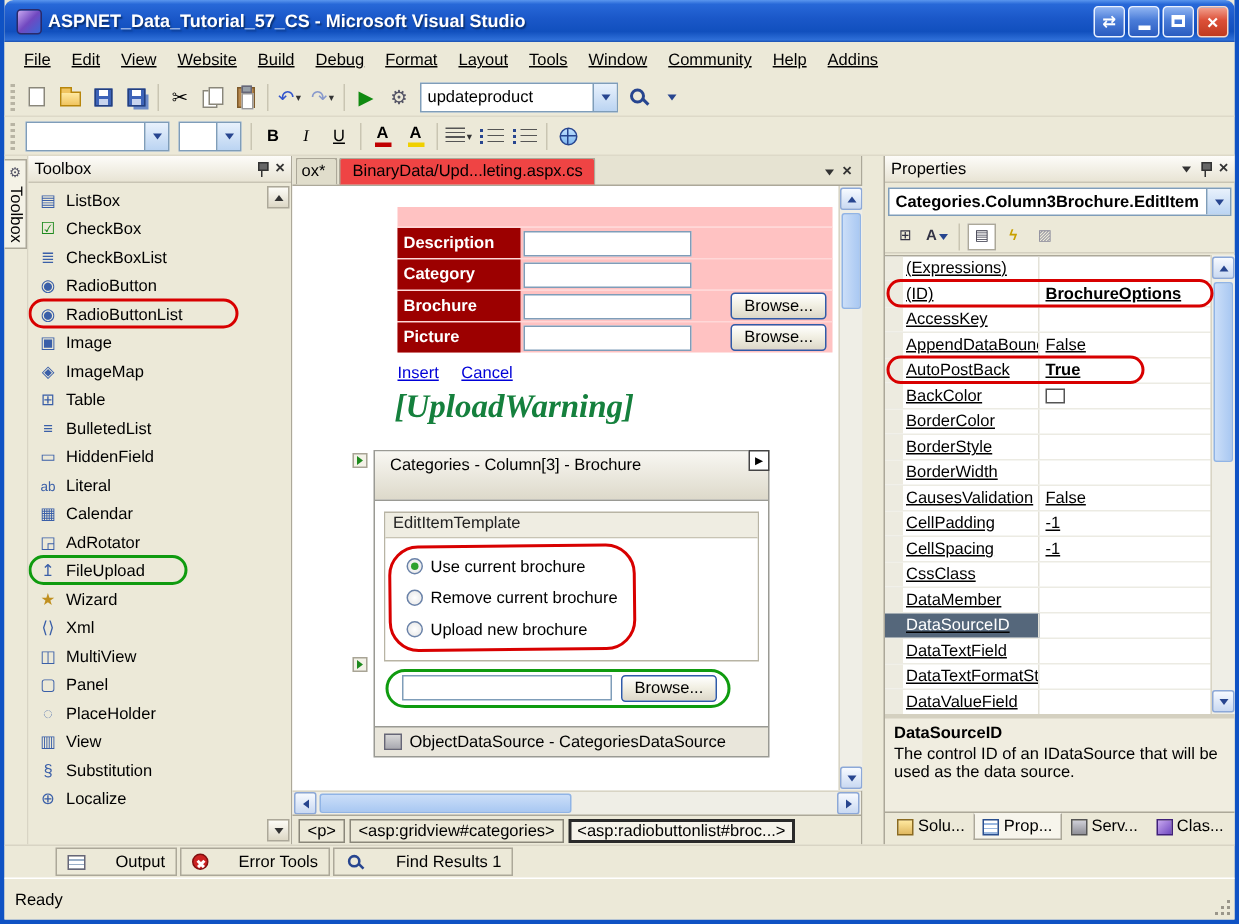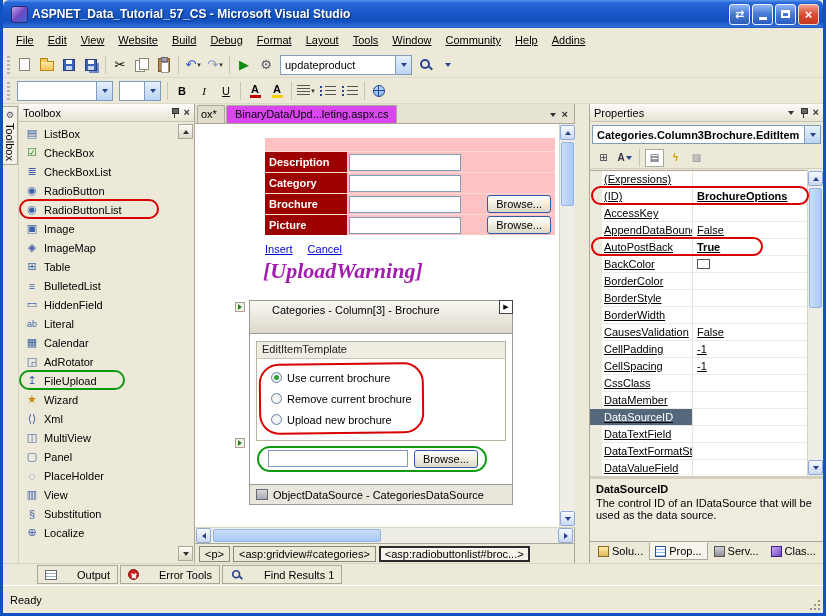--- a/index.html
+++ b/index.html
@@ -92,40 +92,40 @@
   .r-tb { left:0; top:-1px; width:140px; height:20px; }
   .r-tb.green { width:106px; }
   .r-id { left:1px; top:-2px; width:218px; height:19px; border-radius:10px; }
   .r-apb { left:1px; top:-2px; width:172px; height:19px; border-radius:10px; }
 
   
   #design { position:absolute; left:192px; top:0; width:380px; height:459px; background:#fff; border-right:1px solid #ACA899; }
   .doc-tabs { height:20px; background:#E6E3D2; border-bottom:1px solid #ACA899; display:flex; align-items:flex-end; padding-left:2px; }
   .dtab { height:18px; padding:2px 8px; border:1px solid #ACA899; border-bottom:none; background:#E0DDCB; margin-right:1px; border-radius:2px 2px 0 0; white-space:nowrap; overflow:hidden; }
   .dtab.partial { width:28px; padding:2px 3px; }
-  .dtab.active { background:#d946ef; }
+  .dtab.active { background:#ef4444; }
   .dt-btns { margin-left:auto; display:flex; align-items:center; gap:6px; padding:0 6px 3px 0; }
   #canvas { position:absolute; top:20px; left:0; width:380px; height:403px; background:#fff; overflow:hidden; }
 
   
   .dtable { position:absolute; left:70px; top:14px; width:290px; }
   .dv-head { height:13px; background:#FFC2C2; }
   .frow { display:flex; height:21px; background:#FFC2C2; align-items:center; border-top:1px solid #FFD8D8; }
   .flabel { width:82px; align-self:stretch; background:#9C0000; color:#fff; font-weight:bold; display:flex; align-items:center; padding-left:4px; }
   .tbox { width:112px; height:17px; background:#fff; border:1px solid #7F9DB9; margin-left:2px; }
   .xpbtn { height:18px; padding:0 8px; font-size:11px; border:1px solid #2F5BA8; border-radius:3px;
     background:linear-gradient(#FFFFFF,#F2F0E4 45%,#DCD7C8); display:flex; align-items:center; }
   .frow .xpbtn { margin-left:auto; margin-right:4px; }
   .links-row { position:absolute; left:70px; top:119px; }
   .dlink { color:#0000D8; text-decoration:underline; margin-right:12px; }
-  .warning { position:absolute; left:68px; top:134px; font-family:"Liberation Serif","DejaVu Serif",serif; font-style:italic; font-weight:bold; font-size:22px; color:#a21caf; white-space:nowrap; }
+  .warning { position:absolute; left:68px; top:134px; font-family:"Liberation Serif","DejaVu Serif",serif; font-style:italic; font-weight:bold; font-size:22px; color:#15803d; white-space:nowrap; }
 
   
   .gpanel { position:absolute; left:54px; top:176px; width:264px; border:1px solid #9A9A94; background:#fff; }
-  .gp-header { height:33px; background:linear-gradient(#F8F7F2,#DDD9CA); border-bottom:1px solid #9A9A94; padding:3px 22px; position:relative; }
+  .gp-header { height:33px; background:linear-gradient(#F8F7F2,#DDD9CA); border-bottom:1px solid #9A9A94; padding:3px 10px; position:relative; }
   .gp-arrow { position:absolute; top:-1px; right:-1px; width:14px; height:14px; background:#fff; border:1px solid #444; display:flex; align-items:center; justify-content:center; font-size:7px; }
   .gp-body { padding:7px 6px 6px 6px; }
   .tpl-box { border:1px solid #B8B4A4; }
   .tpl-header { height:17px; background:#EFEDE2; border-bottom:1px solid #C8C4B4; padding:1px 5px; color:#222; }
   .tpl-content { background:#fff; padding:8px 6px 10px 10px; }
   .radio-group { position:relative; display:inline-block; padding:0 4px; }
   .radio-row { display:flex; align-items:center; height:21px; }
   .radio { width:11px; height:11px; border:1px solid #6A82A8; border-radius:50%; margin-right:5px; background:radial-gradient(#fff,#E4E4E4); flex:none; }
   .radio.checked::after { content:""; display:block; width:5px; height:5px; margin:2px; background:#2EA12E; border-radius:50%; }
   .radio-group .ring { inset:-4px -8px; border-radius:20px; transform:rotate(-0.6deg); }

